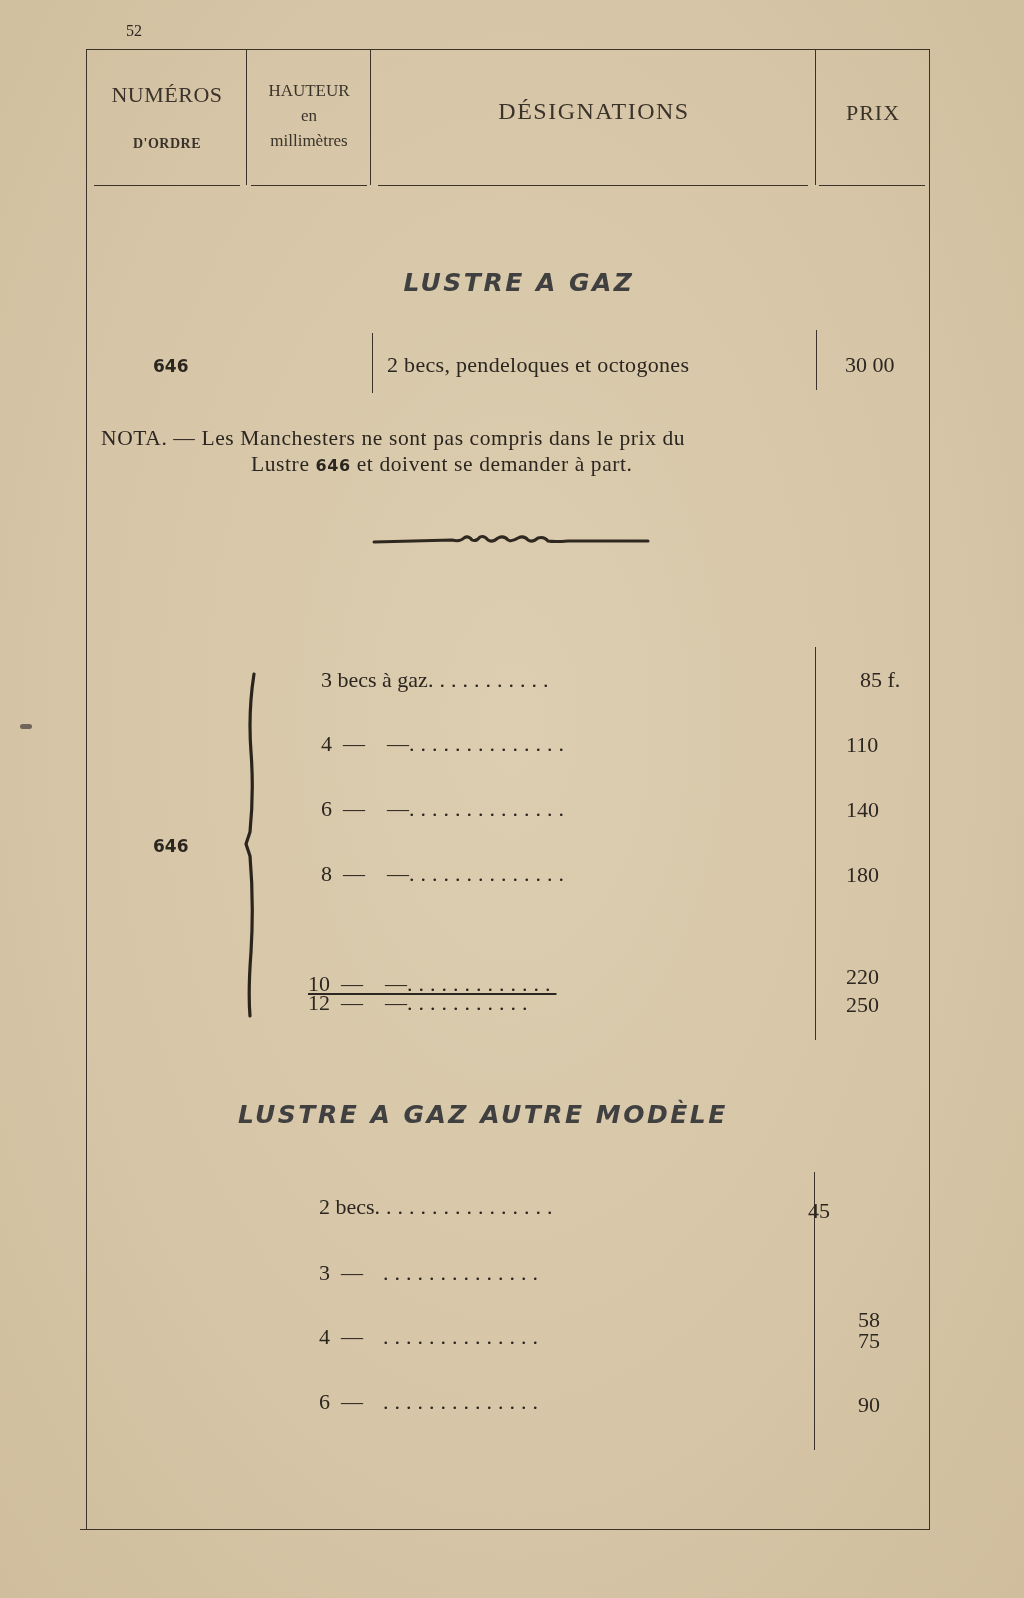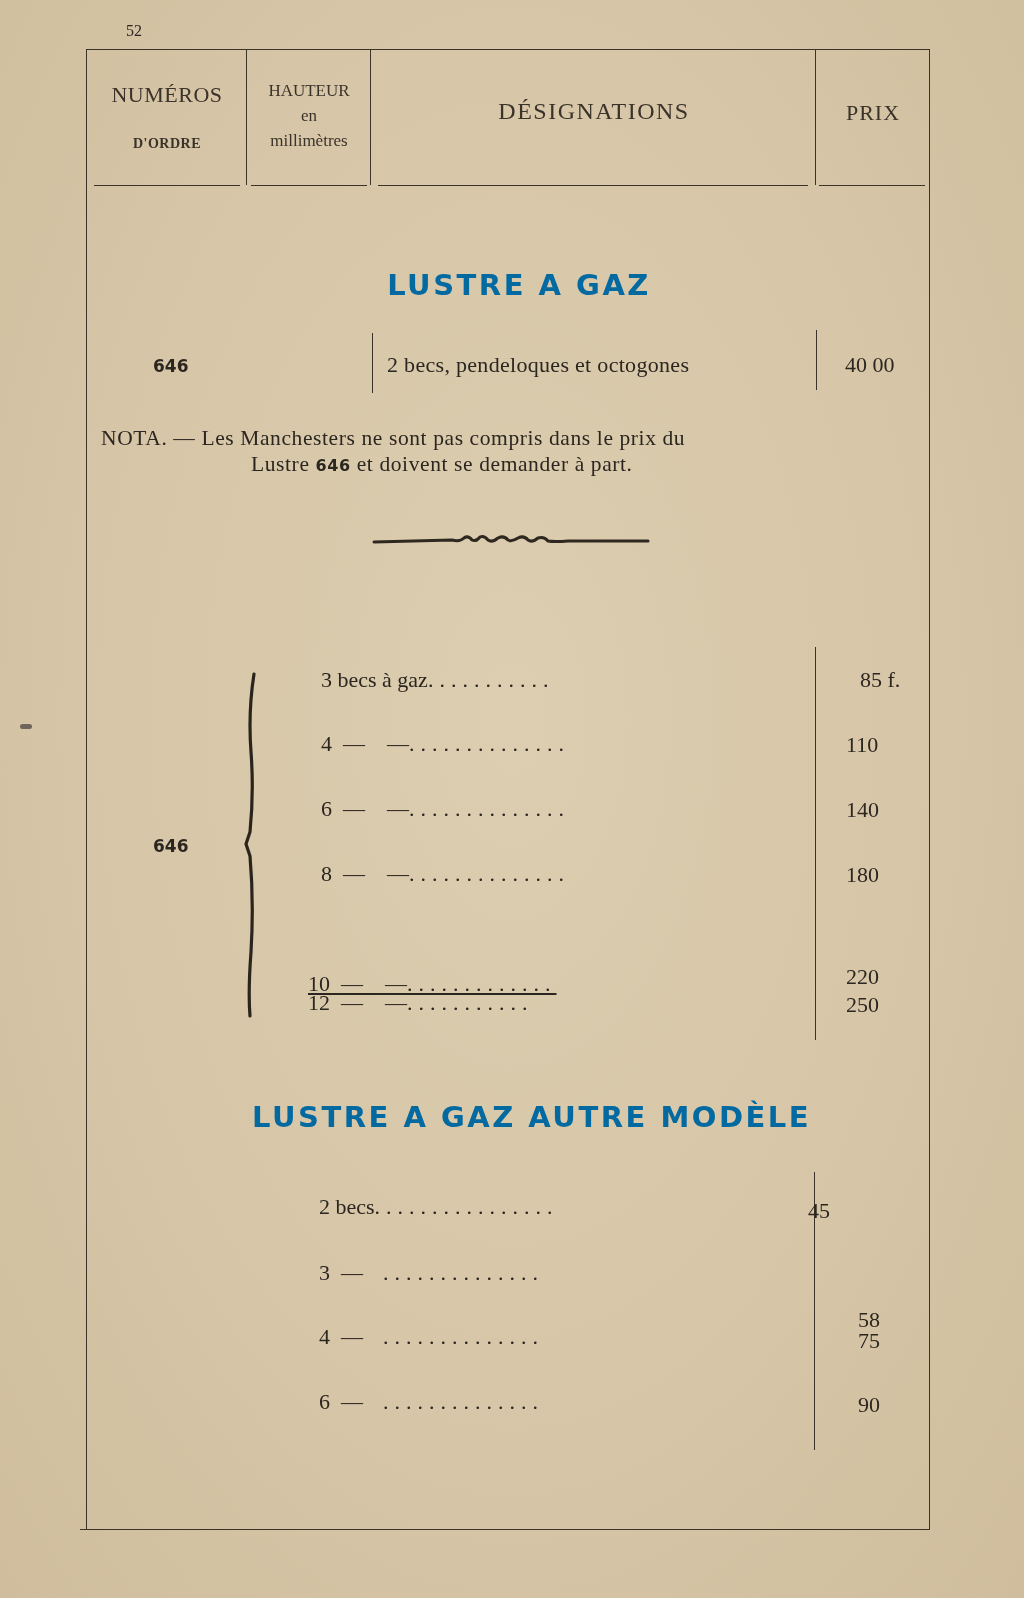--- a/index.html
+++ b/index.html
@@ -14,21 +14,21 @@
     .sans { font-family: "DejaVu Sans", "Liberation Sans", sans-serif; font-weight: bold; }
     .vline { position: absolute; width: 0; border-left: 1.5px solid #3a3329; }
     .hline { position: absolute; height: 0; border-top: 1.5px solid #3a3329; }
     .page-number { left: 126px; top: 22px; font-size: 16px; }
     .hdr { text-align: center; color: #3a332a; }
     .hdr-num { left: 92px; top: 82px; width: 146px; font-size: 22px; letter-spacing: 0.5px; }
     .hdr-num-sub { left: 92px; top: 136px; width: 146px; font-size: 14px; font-variant: small-caps; font-weight: bold; letter-spacing: 0.5px; }
     .hdr-haut { left: 248px; top: 78px; width: 116px; font-size: 17px; line-height: 25px; }
     .hdr-des { left: 372px; top: 98px; width: 428px; font-size: 24px; letter-spacing: 1.5px; }
     .hdr-prix { left: 806px; top: 100px; width: 104px; font-size: 22px; letter-spacing: 1px; }
-    .section-title { font-size: 29px; letter-spacing: 2.5px; color: #0369a1; }
+    .section-title { font-size: 25px; letter-spacing: 2.5px; color: #404040; font-style: italic; }
     .ref { font-size: 17px; }
     .row-text { font-size: 22px; white-space: nowrap; }
     .price { font-size: 22px; }
     .nota { font-size: 21.5px; letter-spacing: 0.6px; line-height: 28px; }
     .nota b { font-family: "DejaVu Sans", sans-serif; font-size: 16px; }
     .leader { letter-spacing: 6px; }
   </style>
 </head>
 <body>
 
@@ -64,21 +64,21 @@
   <div class="hline" style="left:819px; top:185px; width:106px;"></div>
 </div>
 
 <div>
   <div class="abs sans section-title" style="left:86px; width:844px; top:268px; text-align:center; padding-left:22px; box-sizing:border-box;">LUSTRE A GAZ</div>
 
   <div class="abs sans ref" style="left:153px; top:356px;">646</div>
   <div class="vline" style="left:372px; top:333px; height:60px;"></div>
   <div class="abs row-text" style="left:387px; top:352px; letter-spacing:0.3px;">2 becs, pendeloques et octogones</div>
   <div class="vline" style="left:816px; top:330px; height:60px;"></div>
-  <div class="abs price" style="left:845px; top:352px;">40 00</div>
+  <div class="abs price" style="left:845px; top:352px;">30 00</div>
 
   <div class="abs nota" style="left:101px; top:424px; width:830px; white-space:nowrap;">NOTA. — Les Manchesters ne sont pas compris dans le prix du</div>
   <div class="abs nota" style="left:251px; top:450px; white-space:nowrap;"><span>Lustre </span><b>646</b><span> et doivent se demander à part.</span></div>
 
   <svg class="abs" style="left:372px; top:528px;" width="278" height="20" viewBox="0 0 278 20">
     <path d="M2 14 L80 12 Q88 14 92 10 Q96 7 100 12 Q104 14 108 9 Q112 7 116 12 Q120 15 126 10 Q132 7 136 12 Q140 14 146 10 Q152 7 156 12 Q160 15 166 10 Q172 8 176 13 Q182 14 196 13 L276 13" fill="none" stroke="#2e2820" stroke-width="3" stroke-linecap="round"></path>
   </svg>
 </div>
 
 <div>
@@ -109,21 +109,21 @@
     <div class="abs row-text" style="left:308px; top:971px; white-space:pre;text-decoration:underline;"><span>10  —    —</span><span class="leader">.............</span></div>
     <div class="abs price" style="left:846px; top:964px;">220</div>
   </div>
   <div>
     <div class="abs row-text" style="left:308px; top:990px; white-space:pre;"><span>12  —    —</span><span class="leader">...........</span></div>
     <div class="abs price" style="left:846px; top:992px;">250</div>
   </div>
 </div>
 
 <div>
-  <div class="abs sans section-title" style="left:252px; top:1100px;text-align:center;">LUSTRE A GAZ AUTRE MODÈLE</div>
+  <div class="abs sans section-title" style="left:238px; top:1100px;text-align:center;">LUSTRE A GAZ AUTRE MODÈLE</div>
 
   <div class="vline" style="left:814px; top:1172px; height:278px;"></div>
 
   <div>
     <div class="abs row-text" style="left:319px; top:1194px; white-space:pre;"><span>2 becs</span><span class="leader">................</span></div>
     <div class="abs price" style="left:808px; top:1198px;">45</div>
   </div>
   <div>
     <div class="abs row-text" style="left:319px; top:1260px; white-space:pre;"><span>3  —</span><span class="leader" style="padding-left:20px;">..............</span></div>
     <div class="abs price" style="left:858px; top:1263px;margin-top:44px;">58</div>

